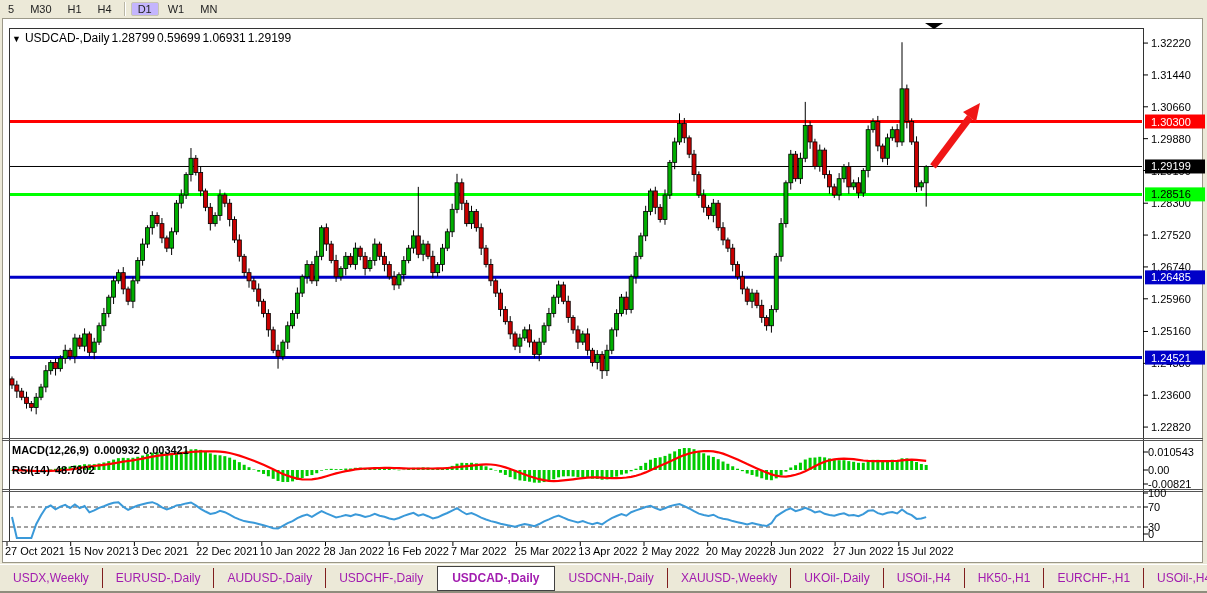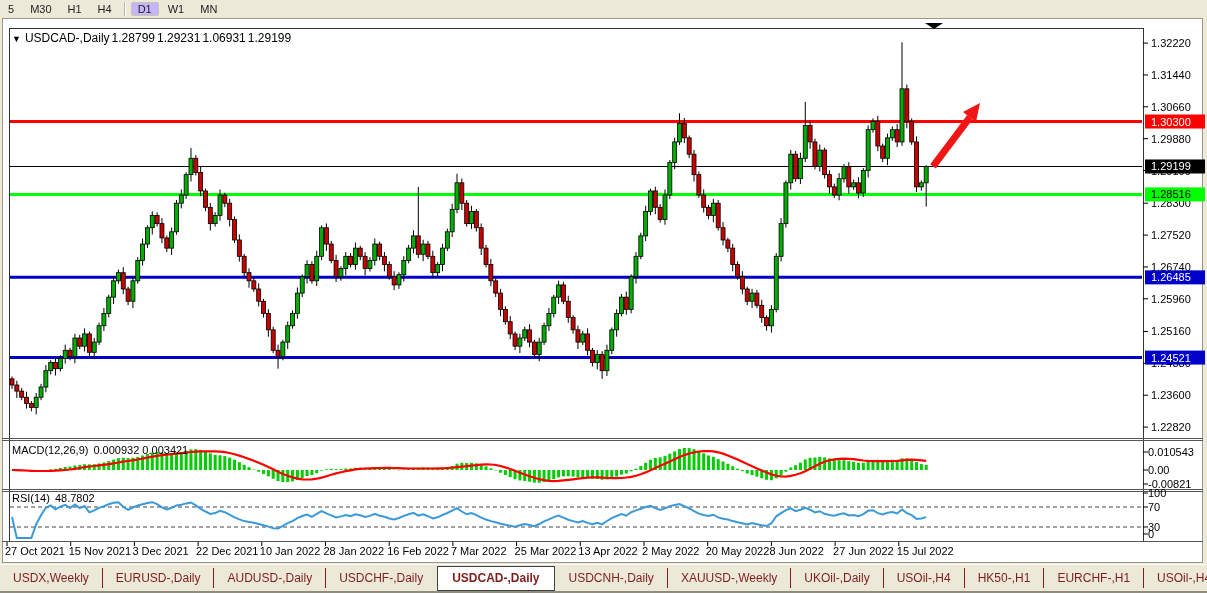--- a/index.html
+++ b/index.html
@@ -9,24 +9,24 @@
            display:flex;align-items:center;font-size:11px;color:#222;}
   .tf-btn{padding:1px 7px;margin:0 1px;cursor:default;}
   .tf-btn.active{background:#c4b5fd;border:1px solid #c8c5b2;border-radius:2px;padding:0 6px;}
   .tf-sep{width:1px;height:14px;background:#b9b6a6;border-right:1px solid #fff;margin:0 4px;}
   .chart-frame{position:absolute;left:2px;top:18px;width:1201px;height:545px;
                background:#ffffff;border:1px solid #9b9888;box-sizing:border-box;}
   #chart-svg{position:absolute;left:0;top:0;}
   .chart-title{position:absolute;left:12px;top:31px;font-size:12px;color:#000;white-space:nowrap;z-index:3;}
   .chart-title .num{margin-left:2px;}
   .dd{font-size:9px;margin-right:4px;}
-  .ind-label{position:absolute;font-size:11px;color:#000;z-index:3;white-space:nowrap;}
+  .ind-label{position:absolute;font-size:11px;color:#000;z-index:3;white-space:nowrap;font-weight:bold;}
   .ind-label .val{margin-left:5px;}
   .tabbar{position:absolute;left:0;top:564px;width:1207px;height:29px;background:#ece9d8;
-          border-top:1px solid #fff;display:flex;align-items:center;font-size:12px;color:#7f1d1d;
+          border-top:1px solid #fff;display:flex;align-items:center;font-size:12px;color:#a21caf;
           box-sizing:border-box;border-bottom:2px solid #8f8d7d;}
   .tab{height:20px;display:flex;align-items:center;padding:0 13px;white-space:nowrap;cursor:default;}
   .tab + .tab{border-left:1px solid #7f1d1d;}
   .tab.active{background:#fff;border:1px solid #404040;height:23px;margin:0 1px;padding:0 14px;font-weight:bold;}
   .tab.active + .tab{border-left:none;}
 </style>
 </head>
 <body>
 
 <div class="toolbar">
@@ -734,27 +734,27 @@
       <text x="896.8000000000001" y="555" font-size="11" fill="#000">15 Jul 2022</text>
     </g>
     <g>
       <line x1="933" y1="166.44396723931274" x2="970" y2="117.12495005992771" stroke="#F01616" stroke-width="7"></line>
       <polygon points="980,103.12495005992771 976,122.12495005992771 963,112.12495005992771" fill="#F01616"></polygon>
       <polygon points="925,23 943,23 934,29" fill="#000"></polygon>
     </g>
   </svg>
 
 <div class="chart-title">
-  <span class="dd">▼</span><span>USDCAD-,Daily</span><span class="num">1.28799</span><span class="num">1.29231</span><span class="num">1.06931</span><span class="num">1.29199</span>
+  <span class="dd">▼</span><span>USDCAD-,Daily</span><span class="num">1.28799</span><span class="num">0.59699</span><span class="num">1.06931</span><span class="num">1.29199</span>
 </div>
 
 <div class="ind-label" style="left:12px;top:444px;">
   <span>MACD(12,26,9)</span><span class="val">0.000932 0.003421</span>
 </div>
-<div class="ind-label" style="left:12px;top:492px;">
+<div class="ind-label" style="left:12px;top:464px;">
   <span>RSI(14)</span><span class="val">48.7802</span>
 </div>
 
 <div class="tabbar">
   <span class="tab">USDX,Weekly</span>
   <span class="tab">EURUSD-,Daily</span>
   <span class="tab">AUDUSD-,Daily</span>
   <span class="tab">USDCHF-,Daily</span>
   <span class="tab active">USDCAD-,Daily</span>
   <span class="tab">USDCNH-,Daily</span>

